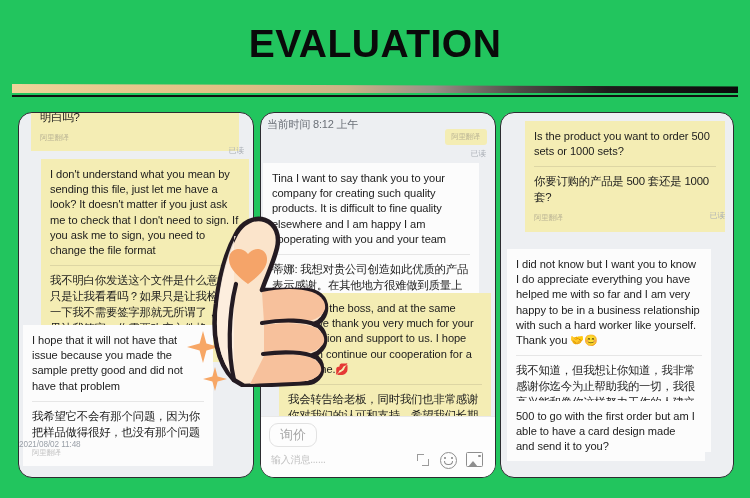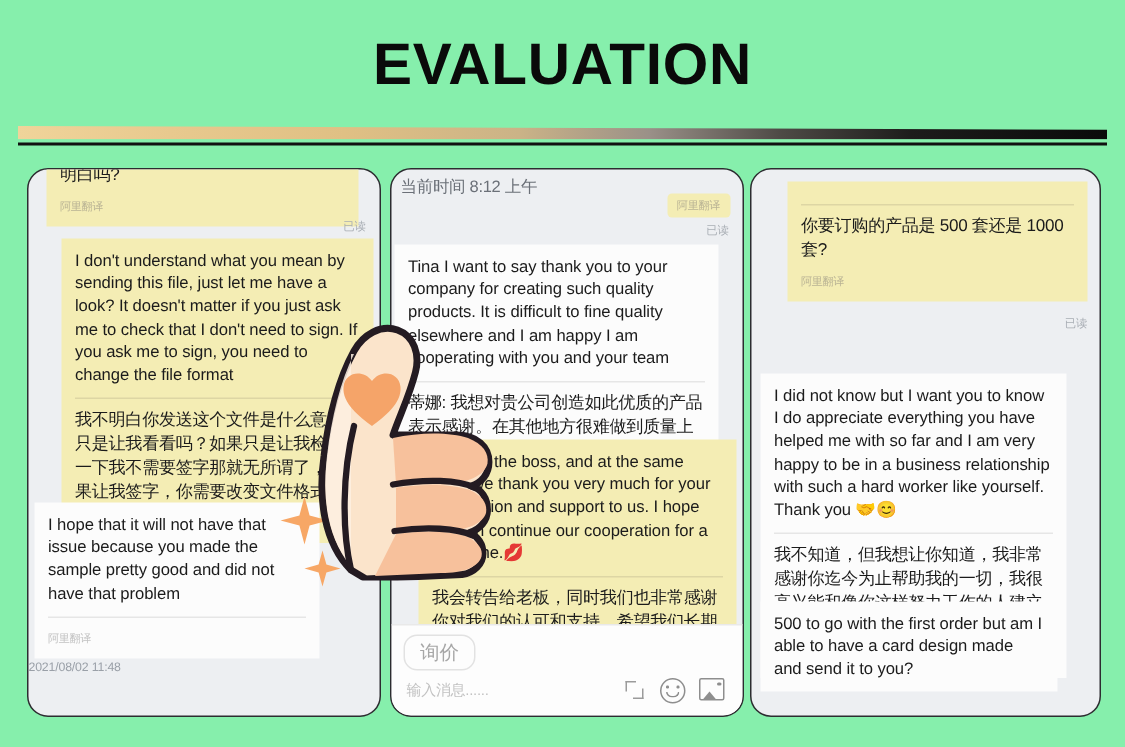--- a/index.html
+++ b/index.html
@@ -9,21 +9,21 @@
     height: 498px;
     background: #ffffff;
     font-family: "Liberation Sans", sans-serif;
     overflow: hidden;
   }
 
   #page {
     position: relative;
     width: 750px;
     height: 498px;
-    background: #86efac;
+    background: #22c55e;
   }
 
   
   .header {
     position: absolute;
     top: 0; left: 0;
     width: 750px;
     height: 100px;
   }
   .header-title {
@@ -153,21 +153,21 @@
     padding: 3px 7px 3px 6px;
     font-size: 7.4px;
     color: #b9b394;
     letter-spacing: -0.2px;
   }
 
   
   .p1-top      { top: -12px; left: 12px; width: 208px; }
   .p1-read     { top: 33px;  right: 9px; }
   .p1-main     { top: 46px;  left: 22px; width: 208px; }
-  .p1-white    { top: 222px; left: 4px;  width: 190px; }
+  .p1-white    { top: 212px; left: 4px;  width: 190px; }
   .p1-time     { top: 327px; left: 0; }
 
   
   .p2-systime  { top: 4px;  left: 6px; }
   .p2-badge    { top: 16px; right: 8px; }
   .p2-read     { top: 36px; right: 9px; }
   .p2-white    { top: 50px; left: 2px;  width: 216px; }
   .p2-yellow   { top: 180px; left: 18px; width: 212px; }
   .p2-read2    { top: 306px; right: 8px; }
 
@@ -308,20 +308,21 @@
         <div class="bubble yellow p1-main">
           <div class="en">I don't understand what you mean by sending this file, just let me have a look? It doesn't matter if you just ask me to check that I don't need to sign. If you ask me to sign, you need to change the file format</div>
           <div class="sep"></div>
           <div class="zh">我不明白你发送这个文件是什么意思只是让我看看吗？如果只是让我检查一下我不需要签字那就无所谓了，如果让我签字，你需要改变文件格式</div>
           <div class="trans-tag">阿里翻译</div>
         </div>
 
         <div class="bubble white p1-white">
           <div class="en">I hope that it will not have that issue because you made the sample pretty good and did not have that problem</div>
           <div class="sep"></div>
+          <div class="zh">我希望它不会有那个问题，因为你把样品做得很好，也没有那个问题</div>
           <div class="trans-tag">阿里翻译</div>
         </div>
 
         <div class="time-stamp p1-time">2021/08/02 11:48</div>
       </div>
     </div>
 
     <div class="panel panel-2">
       <div class="scroll">
 
@@ -370,20 +371,21 @@
           </div>
         </div>
 
       </div>
     </div>
 
     <div class="panel panel-3">
       <div class="scroll">
 
         <div class="bubble yellow p3-yellow">
+          <div class="en">Is the product you want to order 500 sets or 1000 sets?</div>
           <div class="sep"></div>
           <div class="zh">你要订购的产品是 500 套还是 1000 套?</div>
           <div class="trans-tag">阿里翻译</div>
         </div>
 
         <div class="read-tag p3-read">已读</div>
 
         <div class="bubble white p3-white">
           <div class="en">I did not know but I want you to know I do appreciate everything you have helped me with so far and I am very happy to be in a business relationship with such a hard worker like yourself. Thank you 🤝😊</div>
           <div class="sep"></div>

